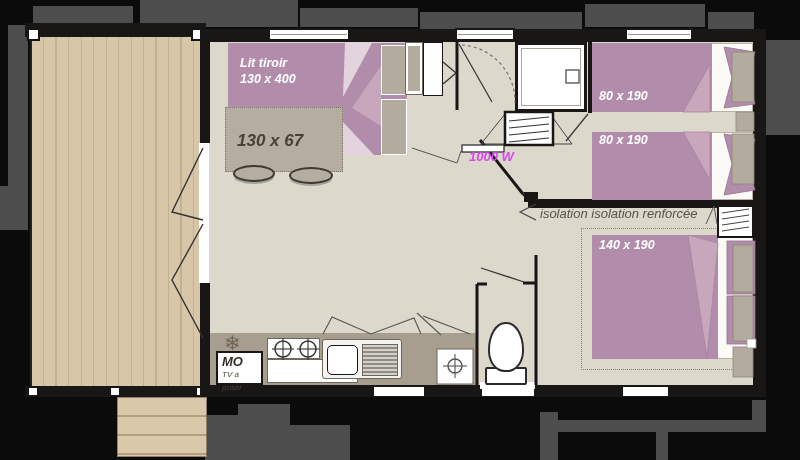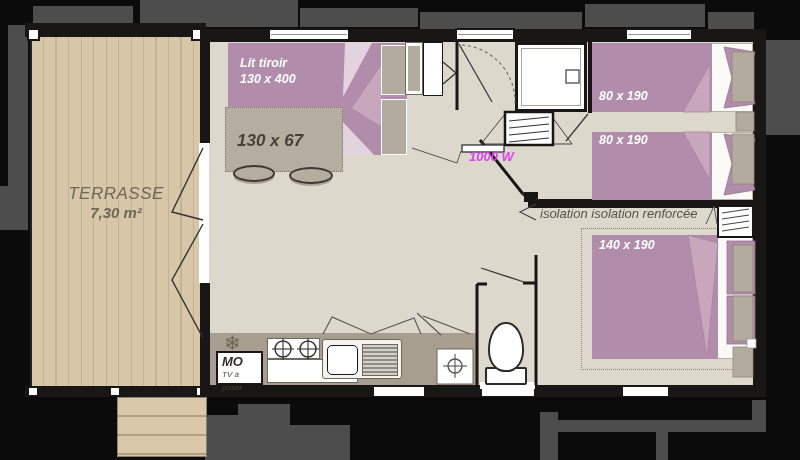--- a/index.html
+++ b/index.html
@@ -234,22 +234,20 @@
     <g>
       <rect x="718" y="206" width="35" height="31" fill="#fff" stroke="#181715" stroke-width="2"></rect>
       <line x1="722" y1="213" x2="749" y2="209" stroke="#444" stroke-width="1"></line>
       <line x1="722" y1="219" x2="749" y2="215" stroke="#444" stroke-width="1"></line>
       <line x1="722" y1="225" x2="749" y2="221" stroke="#444" stroke-width="1"></line>
       <line x1="722" y1="231" x2="749" y2="227" stroke="#444" stroke-width="1"></line>
       <polyline points="706,224 714,206 717,224" fill="none" stroke="#555" stroke-width="1"></polyline>
     </g>
   </svg>
 
-  <div class="lbl lbl-terr" style="left:46px;top:184px;width:140px;">TERRASSE</div>
-  <div class="lbl lbl-terr-area" style="left:46px;top:204px;width:140px;">7,30 m²</div>
   <div class="lbl lbl-white" style="left:240px;top:56px;">Lit tiroir</div>
   <div class="lbl lbl-white" style="left:240px;top:72px;">130 x 400</div>
   <div class="lbl lbl-dark" style="left:237px;top:131px;">130 x 67</div>
   <div class="lbl lbl-med" style="left:462px;top:149px;">1000 W</div>
   <div class="lbl lbl-white" style="left:599px;top:89px;">80 x 190</div>
   <div class="lbl lbl-white" style="left:599px;top:133px;">80 x 190</div>
   <div class="lbl lbl-ins" style="left:540px;top:206px;">isolation isolation renforcée</div>
   <div class="lbl lbl-white" style="left:599px;top:238px;">140 x 190</div>
 
 </div>

